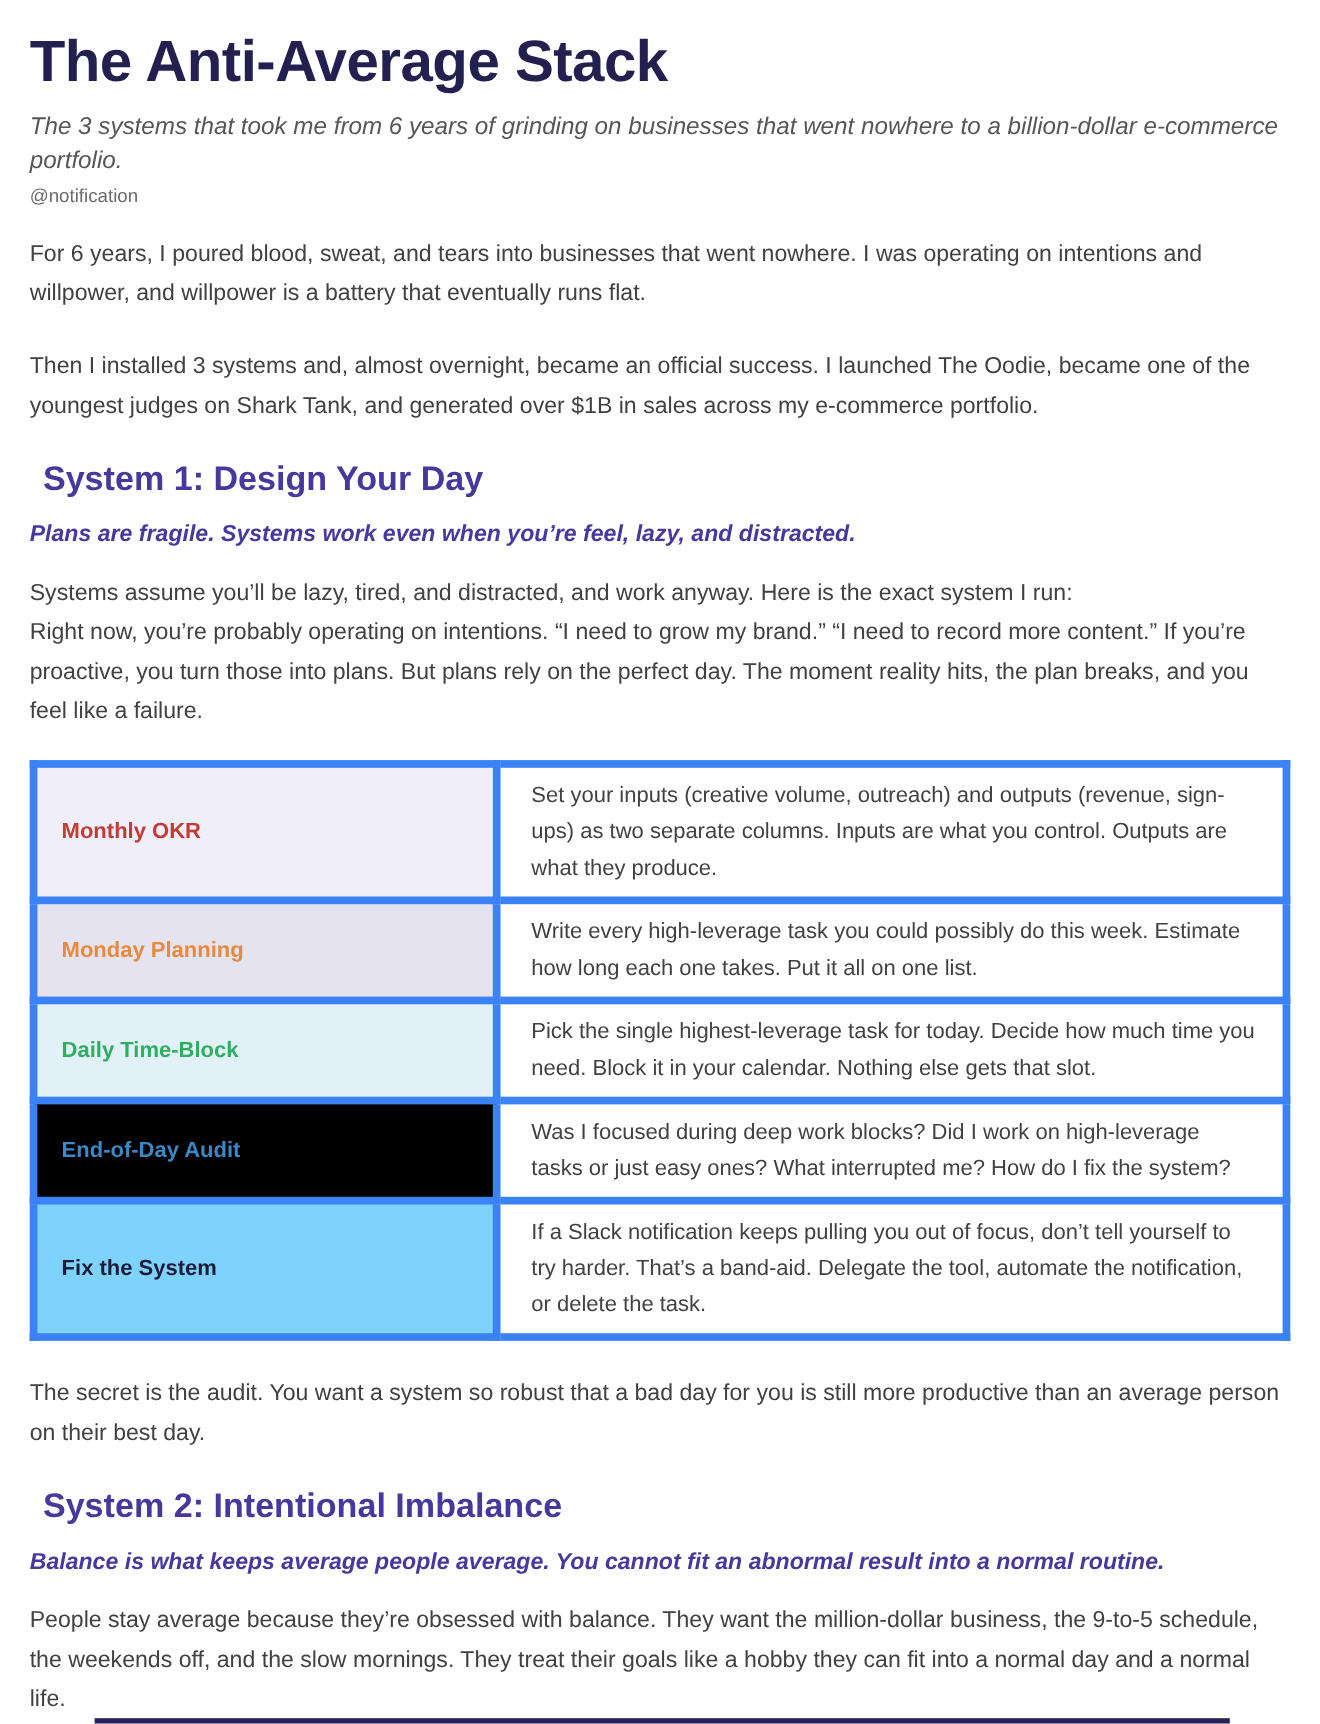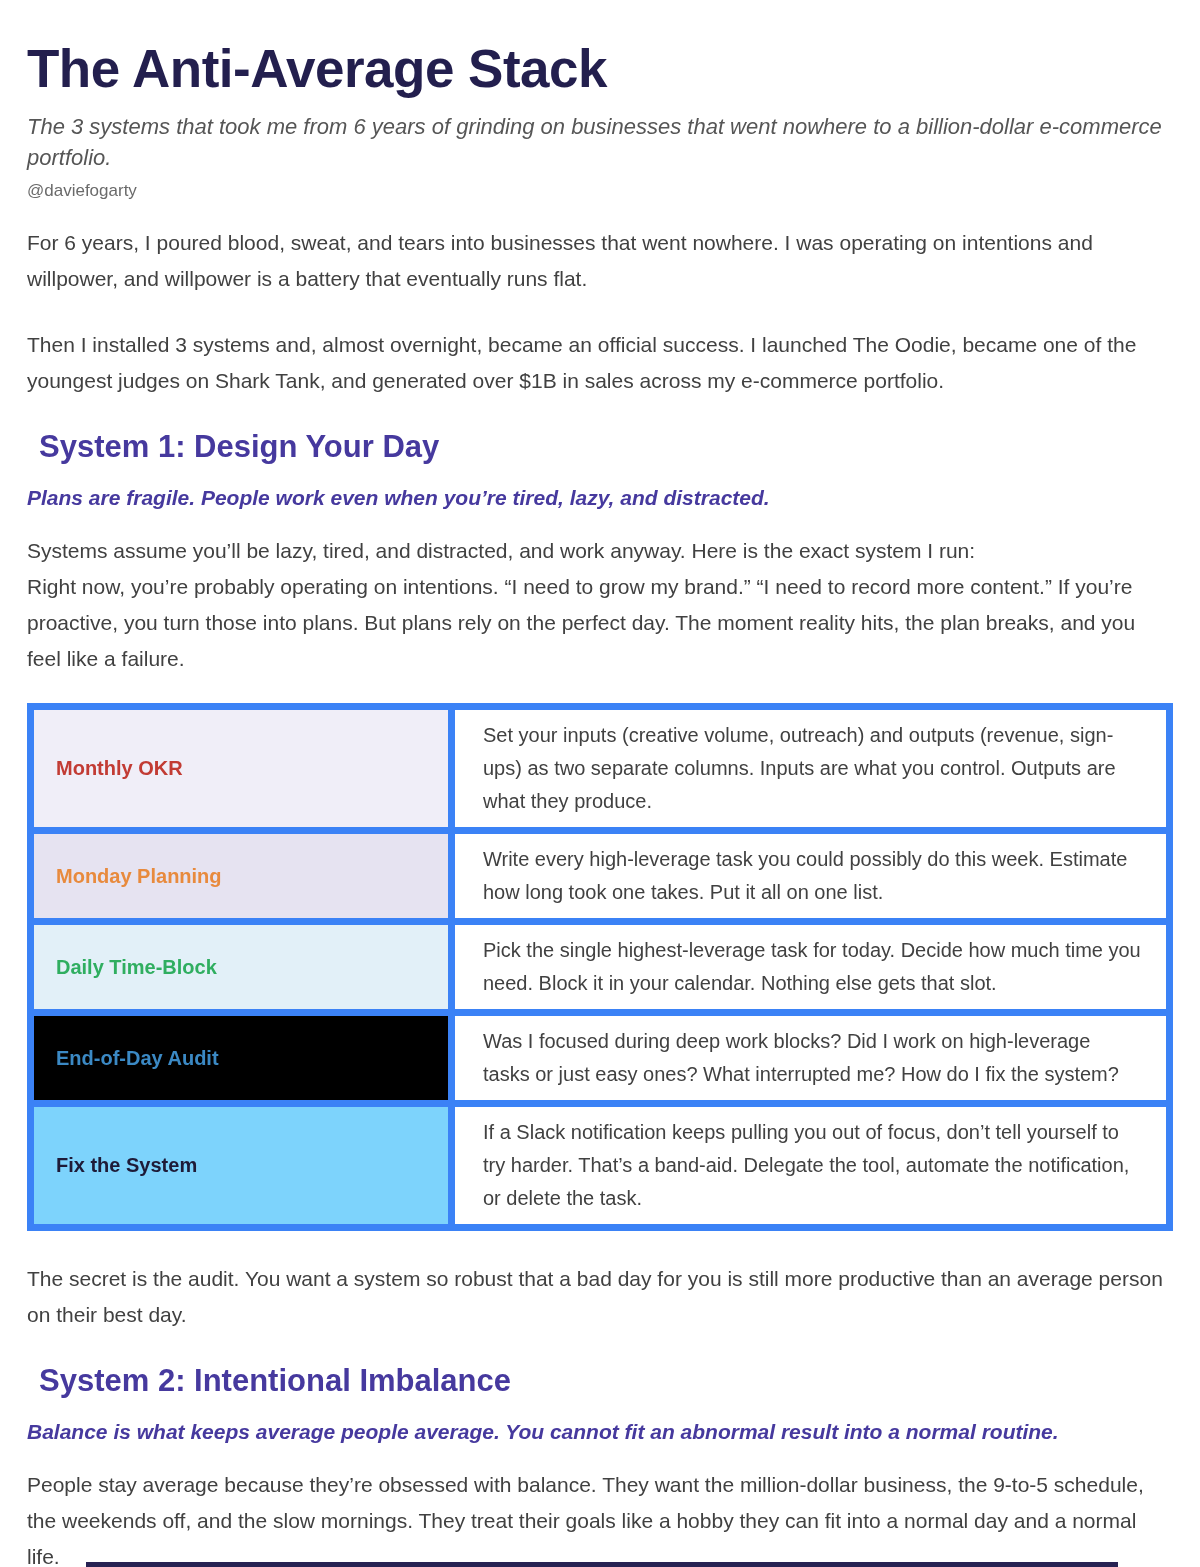--- a/index.html
+++ b/index.html
@@ -8,21 +8,21 @@
     height: 1567px;
     overflow: hidden;
     position: relative;
     background: #ffffff;
     font-family: "Liberation Sans", sans-serif;
     color: #414141;
   }
   .page { padding: 28px 27px 0 27px; }
 
   h1.title {
-    margin: 12px 0 14px 0;
+    margin: 0 0 14px 0;
     font-size: 53px;
     line-height: 57px;
     font-weight: bold;
     letter-spacing: -0.5px;
     color: #231f4e;
   }
   .subtitle {
     margin: 0 0 8px 0;
     font-size: 22px;
     line-height: 31px;
@@ -95,39 +95,39 @@
 </style>
 </head>
 <body>
 
 <div class="page">
 
   <h1 class="title">The Anti-Average Stack</h1>
 
   <p class="subtitle">The 3 systems that took me from 6 years of grinding on businesses that went nowhere to a billion-dollar e-commerce portfolio.</p>
 
-  <a class="handle" href="#">@daviefogarty</a>
+  <a class="handle" href="#">@notification</a>
 
   <p class="body">For 6 years, I poured blood, sweat, and tears into businesses that went nowhere. I was operating on intentions and willpower, and willpower is a battery that eventually runs flat.</p>
   <p class="body">Then I installed 3 systems and, almost overnight, became an official success. I launched The Oodie, became one of the youngest judges on Shark Tank, and generated over $1B in sales across my e-commerce portfolio.</p>
 
   <h2 class="section">System 1: Design Your Day</h2>
-  <p class="lead">Plans are fragile. People work even when you’re tired, lazy, and distracted.</p>
+  <p class="lead">Plans are fragile. Systems work even when you’re feel, lazy, and distracted.</p>
   <p class="body last">Systems assume you’ll be lazy, tired, and distracted, and work anyway. Here is the exact system I run:</p>
   <p class="body tight">Right now, you’re probably operating on intentions. “I need to grow my brand.” “I need to record more content.” If you’re proactive, you turn those into plans. But plans rely on the perfect day. The moment reality hits, the plan breaks, and you feel like a failure.</p>
 
   <table class="system-table">
     <tbody>
       <tr>
         <td class="label-cell" style="background: rgb(240, 238, 248);"><span class="row-label" style="color: rgb(194, 59, 52);">Monthly OKR</span></td>
         <td class="desc-cell">Set your inputs (creative volume, outreach) and outputs (revenue, sign-ups) as two separate columns. Inputs are what you control. Outputs are what they produce.</td>
       </tr>
       <tr>
         <td class="label-cell" style="background: rgb(230, 227, 241);"><span class="row-label" style="color: rgb(232, 138, 61);">Monday Planning</span></td>
-        <td class="desc-cell">Write every high-leverage task you could possibly do this week. Estimate how long took one takes. Put it all on one list.</td>
+        <td class="desc-cell">Write every high-leverage task you could possibly do this week. Estimate how long each one takes. Put it all on one list.</td>
       </tr>
       <tr>
         <td class="label-cell" style="background: rgb(226, 240, 248);"><span class="row-label" style="color: rgb(47, 174, 96); margin-top: 18px;">Daily Time-Block</span></td>
         <td class="desc-cell">Pick the single highest-leverage task for today. Decide how much time you need. Block it in your calendar. Nothing else gets that slot.</td>
       </tr>
       <tr>
         <td class="label-cell" style="background: #000000;"><span class="row-label" style="color: rgb(59, 137, 196);">End-of-Day Audit</span></td>
         <td class="desc-cell">Was I focused during deep work blocks? Did I work on high-leverage tasks or just easy ones? What interrupted me? How do I fix the system?</td>
       </tr>
       <tr>

